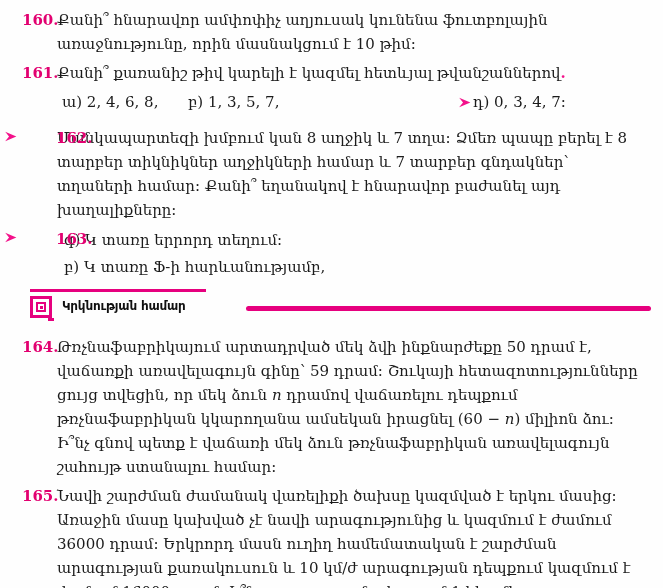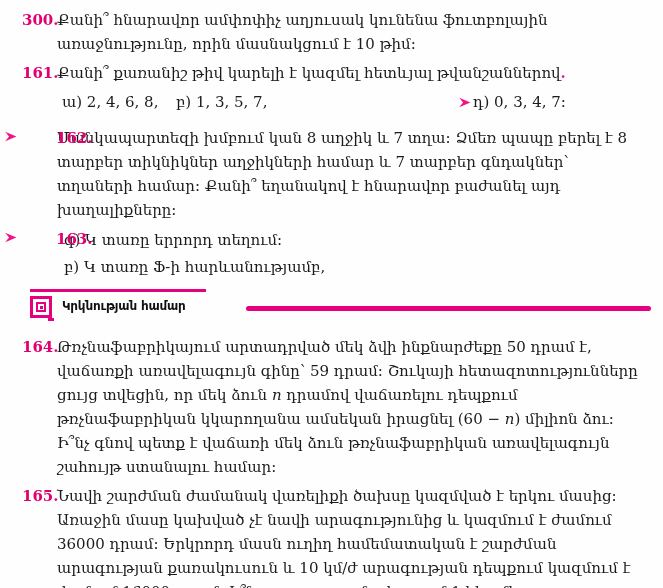--- a/index.html
+++ b/index.html
@@ -27,21 +27,21 @@
   }
   .flag-arrow svg { width:13px; height:11px; display:block; }
   .opt-arrow { color:var(--arrow,#f3118a); margin-right:2px; line-height:0; display:inline-block; vertical-align:-1px; }
   .opt-arrow svg { width:13px; height:11px; display:inline; }
   .accent-dot { color:var(--arrow,#f3118a); font-weight:bold; }
   .var { font-style:italic; font-family:"DejaVu Serif", serif; }
 
   .opts-row { position:relative; height:24px; margin-bottom:12px; }
   .opts-row .opt { position:absolute; top:0; white-space:nowrap; }
   .opt-a { left:62px; }
-  .opt-b { left:176px; }
+  .opt-b { left:188px; }
   .opt-g { left:300px; }
   .opt-d { left:458px; }
 
   .opt-line { margin-left:7px; line-height:27px; }
 
   .section-header { position:relative; height:36px; margin:8px 0 10px 0; }
   .hdr-topline {
     position:absolute; left:30px; top:0; width:176px; height:3px;
     background:var(--accent,#e6007e);
   }
@@ -79,21 +79,21 @@
   <defs>
     <symbol id="arrowhead" viewBox="0 0 14 12">
       <path d="M1.2 0.8 L13.4 6 L1.2 11.2 L5.4 6 Z" fill="currentColor"></path>
     </symbol>
   </defs>
 </svg>
 
 <div class="page">
 
   <div class="problem">
-    <span class="num">300.</span>
+    <span class="num">160.</span>
     <div class="ptext">Քանի՞ հնարավոր ամփոփիչ աղյուսակ կունենա ֆուտբոլային առաջնությունը, որին մասնակցում է 10 թիմ:</div>
   </div>
 
   <div class="problem">
     <span class="num">161.</span>
     <div class="ptext"><span>Քանի՞ քառանիշ թիվ կարելի է կազմել հետևյալ թվանշաններով</span><span class="accent-dot">.</span></div>
   </div>
 
   <div class="opts-row">
     <span class="opt opt-a"><span>ա) 2, 4, 6, 8,</span></span>

